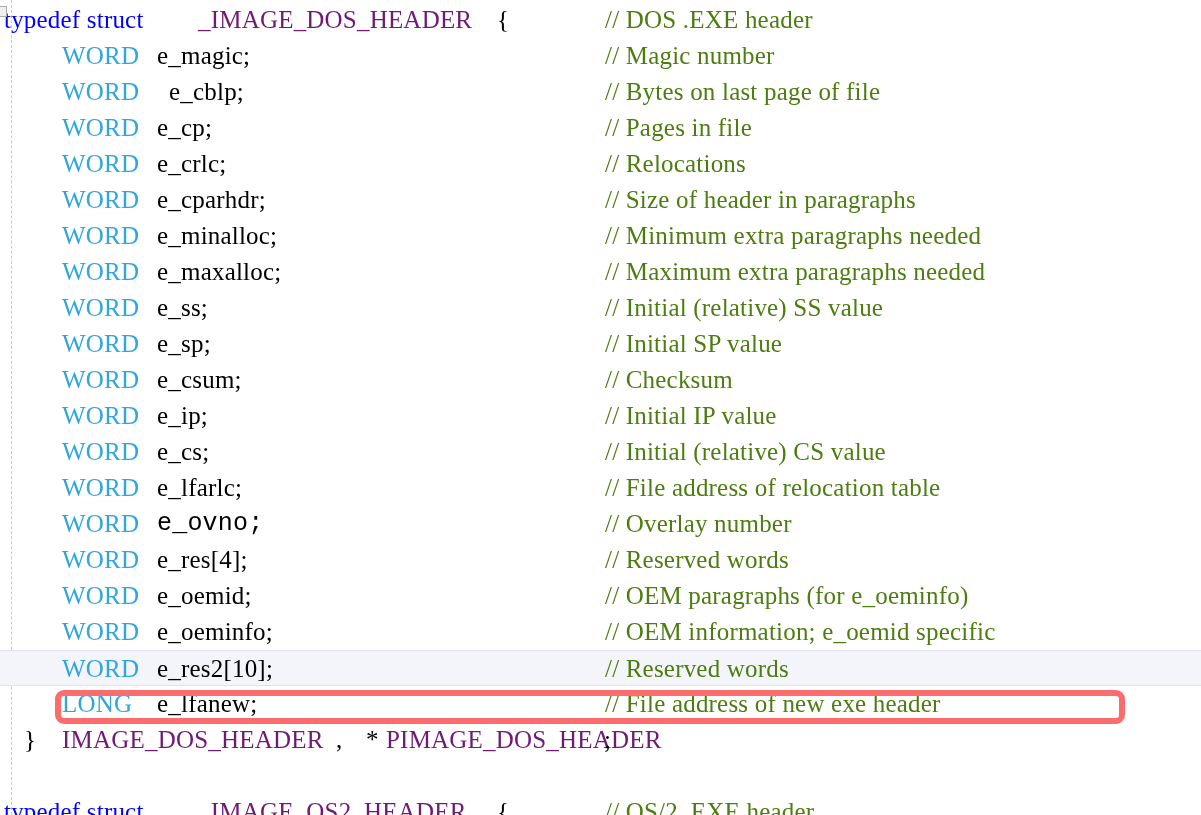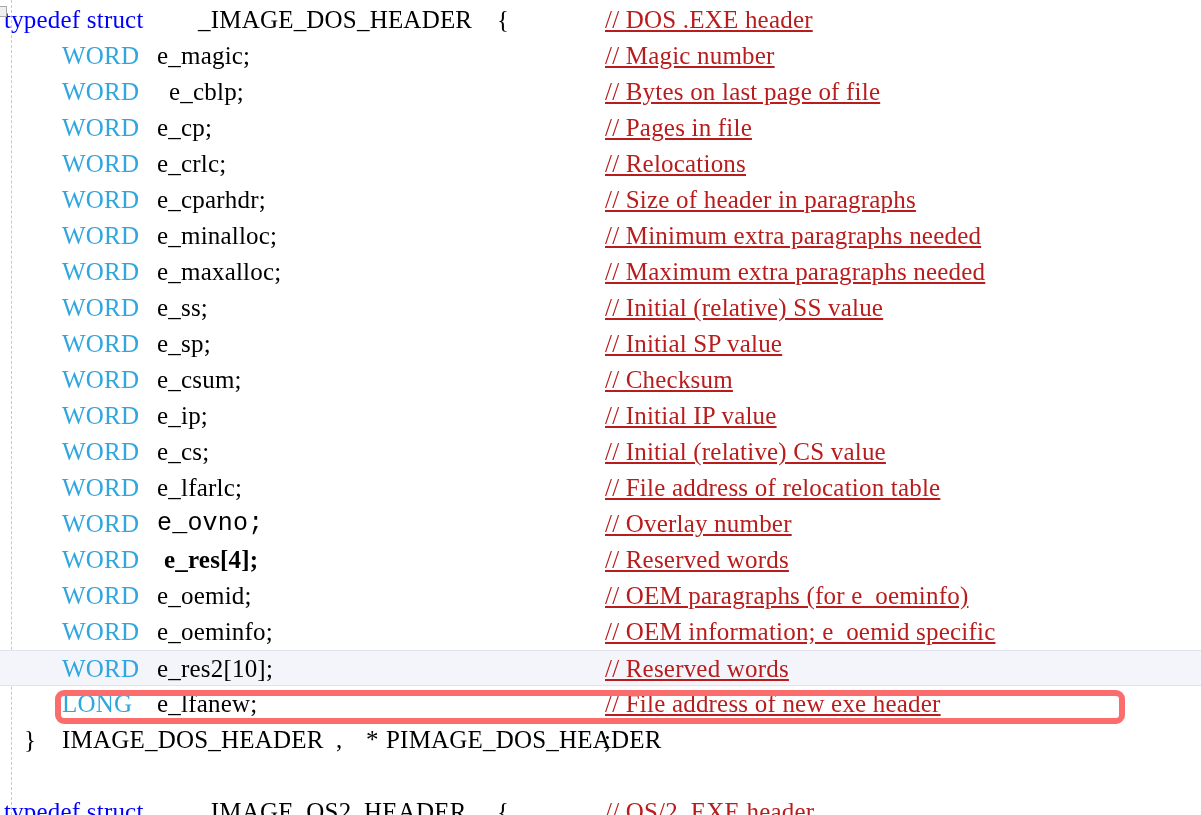--- a/index.html
+++ b/index.html
@@ -71,22 +71,22 @@
   .seg {
     position: absolute;
     white-space: pre;
     top: 0;
   }
 
   .kw       { color: #0000ff; }
   .type     { color: #2fa6de; }
   .ident    { color: #000000; }
   .punct    { color: #000000; }
-  .comment  { color: #b91c1c; text-decoration: underline; }
-  .typename { color: #000000; }
+  .comment  { color: #4d7c0f; }
+  .typename { color: #701a75; }
 
   
   .annotation-box {
     position: absolute;
     border: 6px solid #fb6c6c;
     border-radius: 9px;
     box-sizing: border-box;
     z-index: 5;
     pointer-events: none;
   }
@@ -109,21 +109,21 @@
       <div class="line" style="top: 182px;"><span class="seg type" style="left: 62px;">WORD</span><span class="seg ident" style="left: 157px;">e_cparhdr;</span><span class="seg comment" style="left: 605px;">// Size of header in paragraphs</span></div>
       <div class="line" style="top: 218px;"><span class="seg type" style="left: 62px;">WORD</span><span class="seg ident" style="left: 157px;">e_minalloc;</span><span class="seg comment" style="left: 605px;">// Minimum extra paragraphs needed</span></div>
       <div class="line" style="top: 254px;"><span class="seg type" style="left: 62px;">WORD</span><span class="seg comment" style="left: 605px;">// Maximum extra paragraphs needed</span><span class="seg ident" style="left: 157px;">e_maxalloc;</span></div>
       <div class="line" style="top: 290px;"><span class="seg type" style="left: 62px;">WORD</span><span class="seg ident" style="left: 157px;">e_ss;</span><span class="seg comment" style="left: 605px;">// Initial (relative) SS value</span></div>
       <div class="line" style="top: 326px;"><span class="seg type" style="left: 62px;">WORD</span><span class="seg ident" style="left: 157px;">e_sp;</span><span class="seg comment" style="left: 605px;">// Initial SP value</span></div>
       <div class="line" style="top: 362px;"><span class="seg type" style="left: 62px;">WORD</span><span class="seg ident" style="left: 157px;">e_csum;</span><span class="seg comment" style="left: 605px;">// Checksum</span></div>
       <div class="line" style="top: 398px;"><span class="seg type" style="left: 62px;">WORD</span><span class="seg ident" style="left: 157px;">e_ip;</span><span class="seg comment" style="left: 605px;">// Initial IP value</span></div>
       <div class="line" style="top: 434px;"><span class="seg type" style="left: 62px;">WORD</span><span class="seg ident" style="left: 157px;">e_cs;</span><span class="seg comment" style="left: 605px;">// Initial (relative) CS value</span></div>
       <div class="line" style="top: 470px;"><span class="seg type" style="left: 62px;">WORD</span><span class="seg ident" style="left: 157px;">e_lfarlc;</span><span class="seg comment" style="left: 605px;">// File address of relocation table</span></div>
       <div class="line" style="top: 506px;"><span class="seg type" style="left: 62px;">WORD</span><span class="seg ident" style="left: 157px; font-family: Liberation Mono, monospace;">e_ovno;</span><span class="seg comment" style="left: 605px;">// Overlay number</span></div>
-      <div class="line" style="top: 542px;"><span class="seg type" style="left: 62px;">WORD</span><span class="seg ident" style="left: 164px; font-weight: bold;">e_res[4];</span><span class="seg comment" style="left: 605px;">// Reserved words</span></div>
+      <div class="line" style="top: 542px;"><span class="seg type" style="left: 62px;">WORD</span><span class="seg ident" style="left: 157px;">e_res[4];</span><span class="seg comment" style="left: 605px;">// Reserved words</span></div>
       <div class="line" style="top: 578px;"><span class="seg type" style="left: 62px;">WORD</span><span class="seg ident" style="left: 157px;">e_oemid;</span><span class="seg comment" style="left: 605px;">// OEM paragraphs (for e_oeminfo)</span></div>
       <div class="line" style="top: 614px;"><span class="seg type" style="left: 62px;">WORD</span><span class="seg ident" style="left: 157px;">e_oeminfo;</span><span class="seg comment" style="left: 605px; text-align: right;">// OEM information; e_oemid specific</span></div>
       <div class="line current" style="top: 650px;"><span class="seg type" style="left: 62px;">WORD</span><span class="seg ident" style="left: 157px;">e_res2[10];</span><span class="seg comment" style="left: 605px;">// Reserved words</span></div>
       <div class="line" style="top: 686px;"><span class="seg type" style="left: 62px;">LONG</span><span class="seg ident" style="left: 157px;">e_lfanew;</span><span class="seg comment" style="left: 605px;">// File address of new exe header</span></div>
       <div class="line" style="top: 722px;"><span class="seg punct" style="left: 24px;">}</span><span class="seg typename" style="left: 62px;">IMAGE_DOS_HEADER</span><span class="seg punct" style="left: 336px;">,</span><span class="seg punct" style="left: 366px;">*</span><span class="seg typename" style="left: 386px;">PIMAGE_DOS_HEADER</span><span class="seg punct" style="left: 604px;">;</span></div>
       <div class="line" style="top: 758px;"></div>
       <div class="line" style="top: 794px;"><span class="seg kw" style="left: 4px;">typedef struct</span><span class="seg typename" style="left: 198px;">_IMAGE_OS2_HEADER</span><span class="seg punct" style="left: 497px;">{</span><span class="seg comment" style="left: 605px;">// OS/2 .EXE header</span></div>
     </div>
 
   <div class="annotation-box" id="annotation-box" style="left: 55px; top: 690px; width: 1070px; height: 34px; border-color: rgb(251, 108, 108);"></div>

